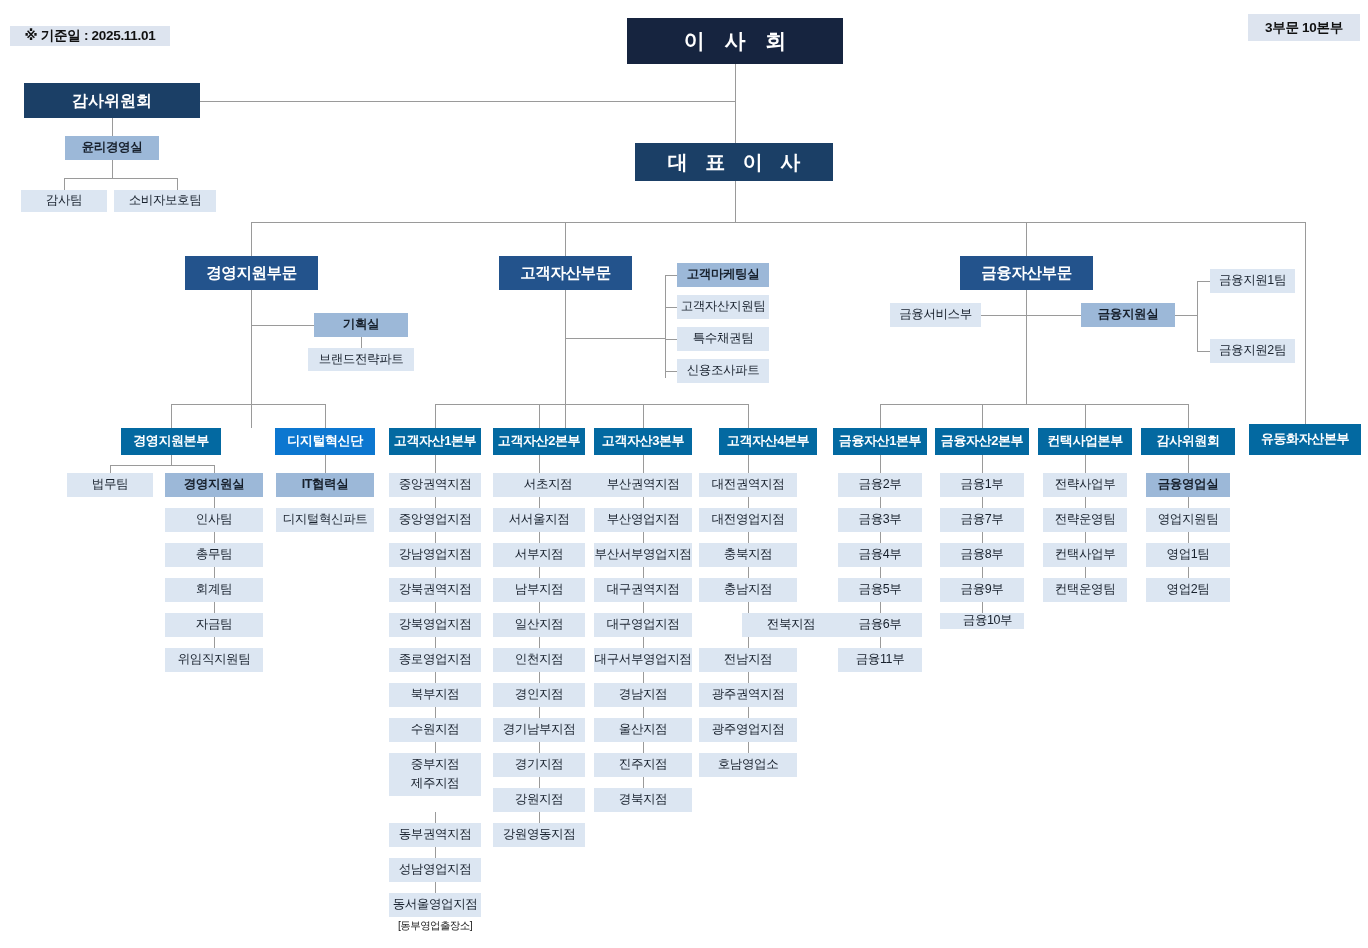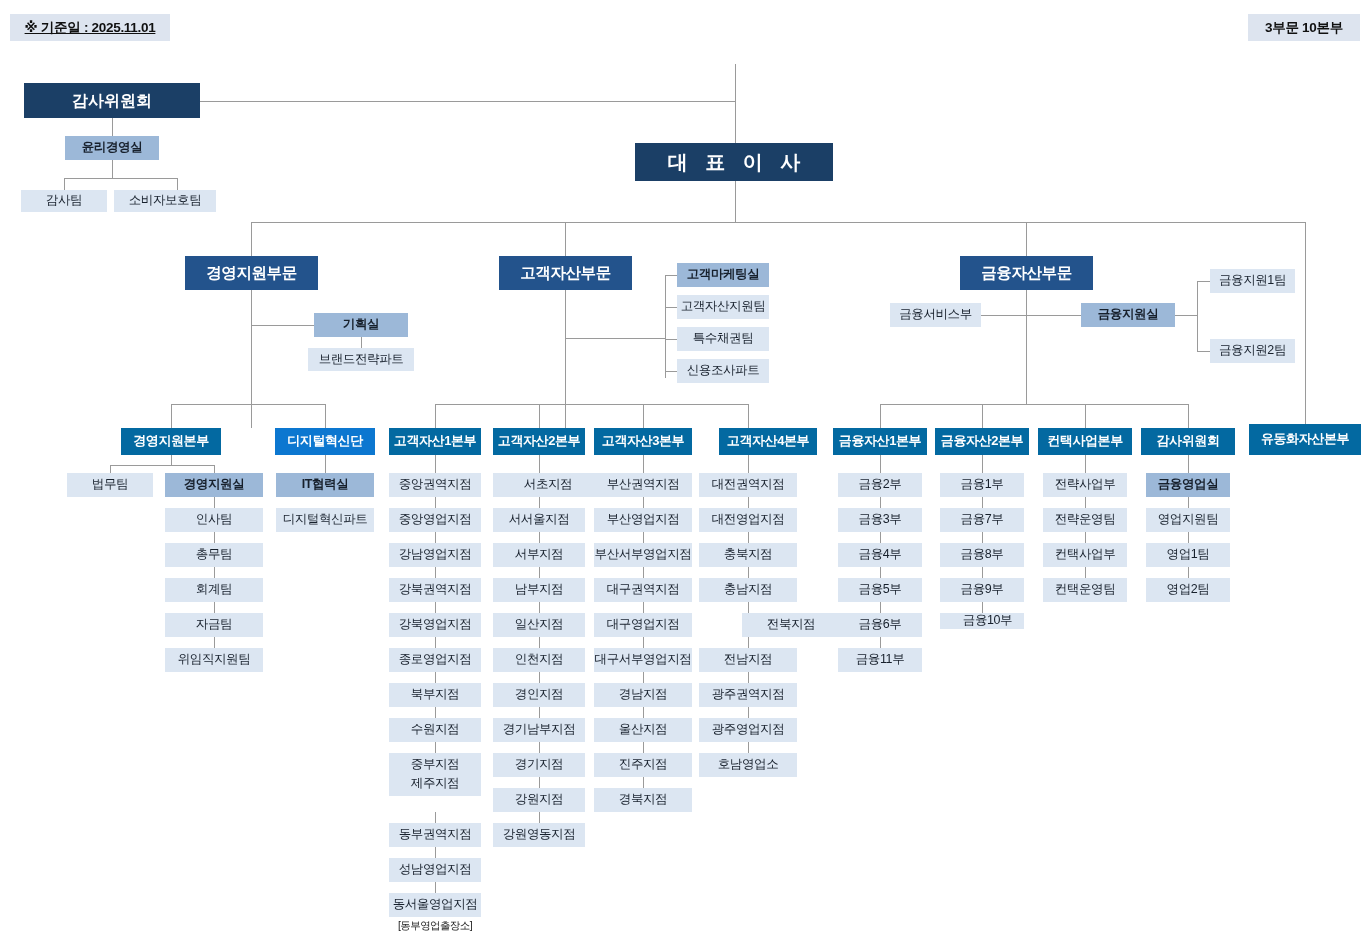--- a/index.html
+++ b/index.html
@@ -114,39 +114,40 @@
     justify-content: center;
     white-space: nowrap;
     letter-spacing: -0.3px;
   }
 </style>
 </head>
 <body>
 
 <div id="canvas">
 
-  <div class="chip" style="left:10px; top:14px; width:160px; height:27px;text-decoration:underline;">※ 기준일 : 2025.11.01</div>
+  <div class="chip" style="left:10px; top:26px; width:160px; height:20px;">※ 기준일 : 2025.11.01</div>
   <div class="chip" style="left:1248px; top:14px; width:112px; height:27px;">3부문 10본부</div>
 
   <div class="ln lnv" style="left:735px; top:64px; height:79px;"></div>
   <div class="ln lnh" style="left:112px; top:101px; width:623px;"></div>
 
   <div class="ln lnv" style="left:112px; top:118px; height:18px;"></div>
   <div class="ln lnv" style="left:112px; top:160px; height:18px;"></div>
   <div class="ln lnh" style="left:64px; top:178px; width:113px;"></div>
   <div class="ln lnv" style="left:64px; top:178px; height:12px;"></div>
   <div class="ln lnv" style="left:177px; top:178px; height:12px;"></div>
 
   <div class="ln lnv" style="left:735px; top:180px; height:42px;"></div>
   <div class="ln lnh" style="left:251px; top:222px; width:1055px;"></div>
   <div class="ln lnv" style="left:251px; top:222px; height:34px;"></div>
   <div class="ln lnv" style="left:565px; top:222px; height:34px;"></div>
   <div class="ln lnv" style="left:1026px; top:222px; height:34px;"></div>
   <div class="ln lnv" style="left:1305px; top:222px; height:202px;"></div>
 
+  <div class="node lv-board" style="left:627px; top:18px; width:216px; height:46px;">이 사 회</div>
   <div class="node lv-audit" style="left:24px; top:83px; width:176px; height:35px;">감사위원회</div>
   <div class="node lv-ceo" style="left:635px; top:143px; width:198px; height:38px;">대 표 이 사</div>
   <div class="node lv-mid" style="left:65px; top:136px; width:94px; height:24px;">윤리경영실</div>
   <div class="node lv-light" style="left:21px; top:190px; width:86px; height:22px;">감사팀</div>
   <div class="node lv-light" style="left:114px; top:190px; width:102px; height:22px;">소비자보호팀</div>
 
   <div class="node lv-div" style="left:185px; top:256px; width:133px; height:34px;">경영지원부문</div>
   <div class="node lv-div" style="left:499px; top:256px; width:133px; height:34px;">고객자산부문</div>
   <div class="node lv-div" style="left:960px; top:256px; width:133px; height:34px;">금융자산부문</div>
 

